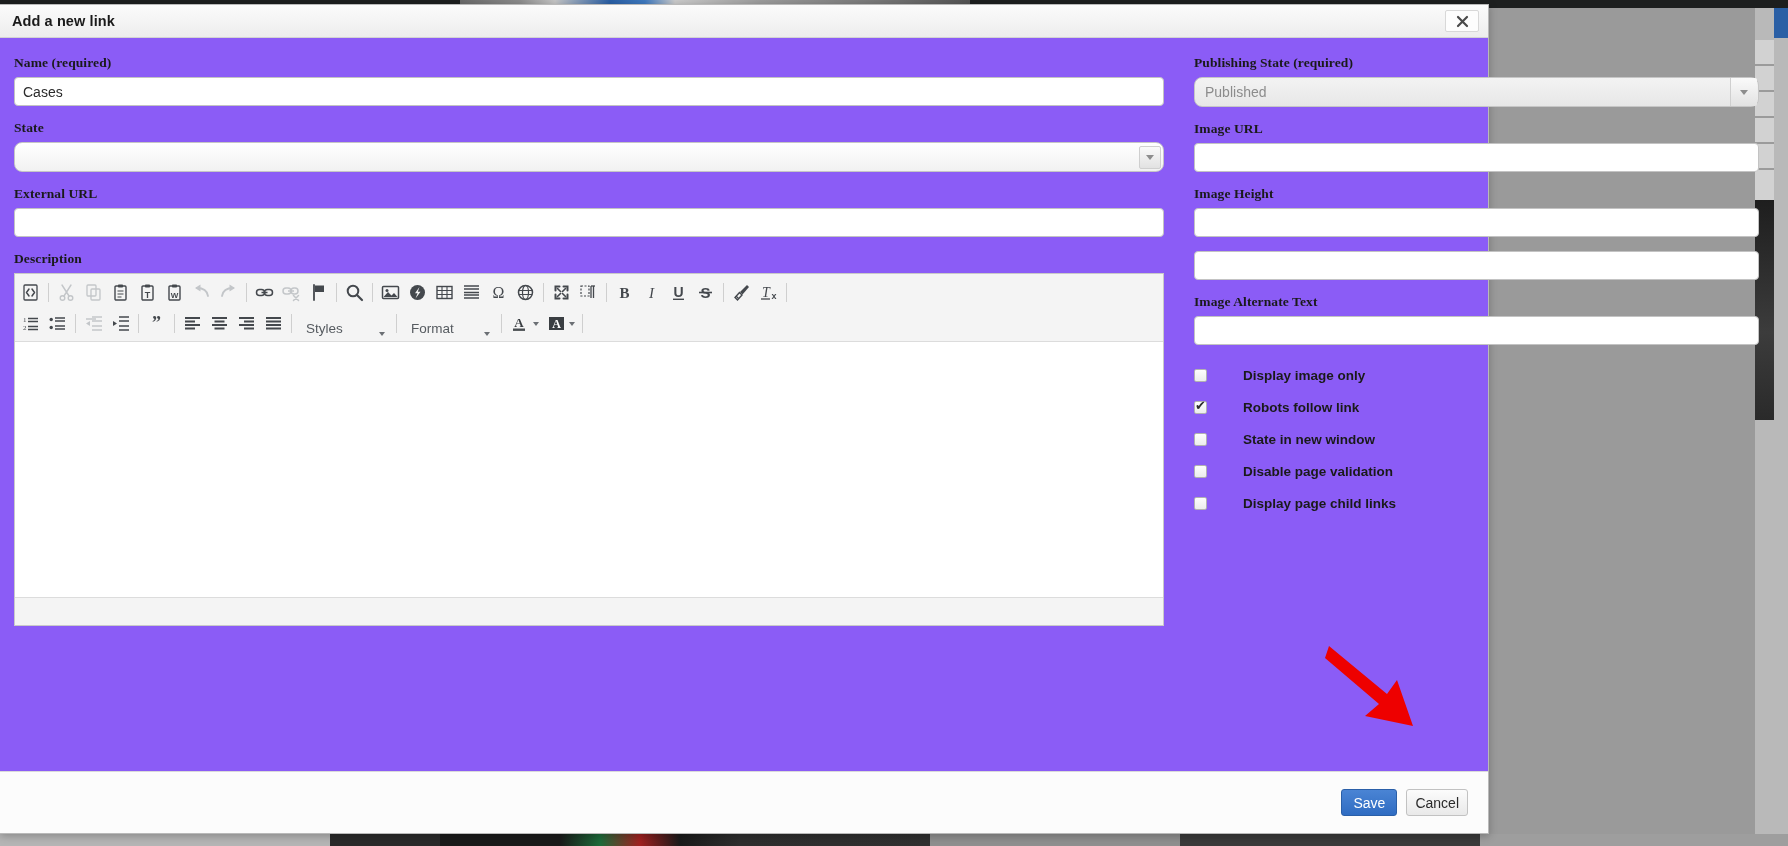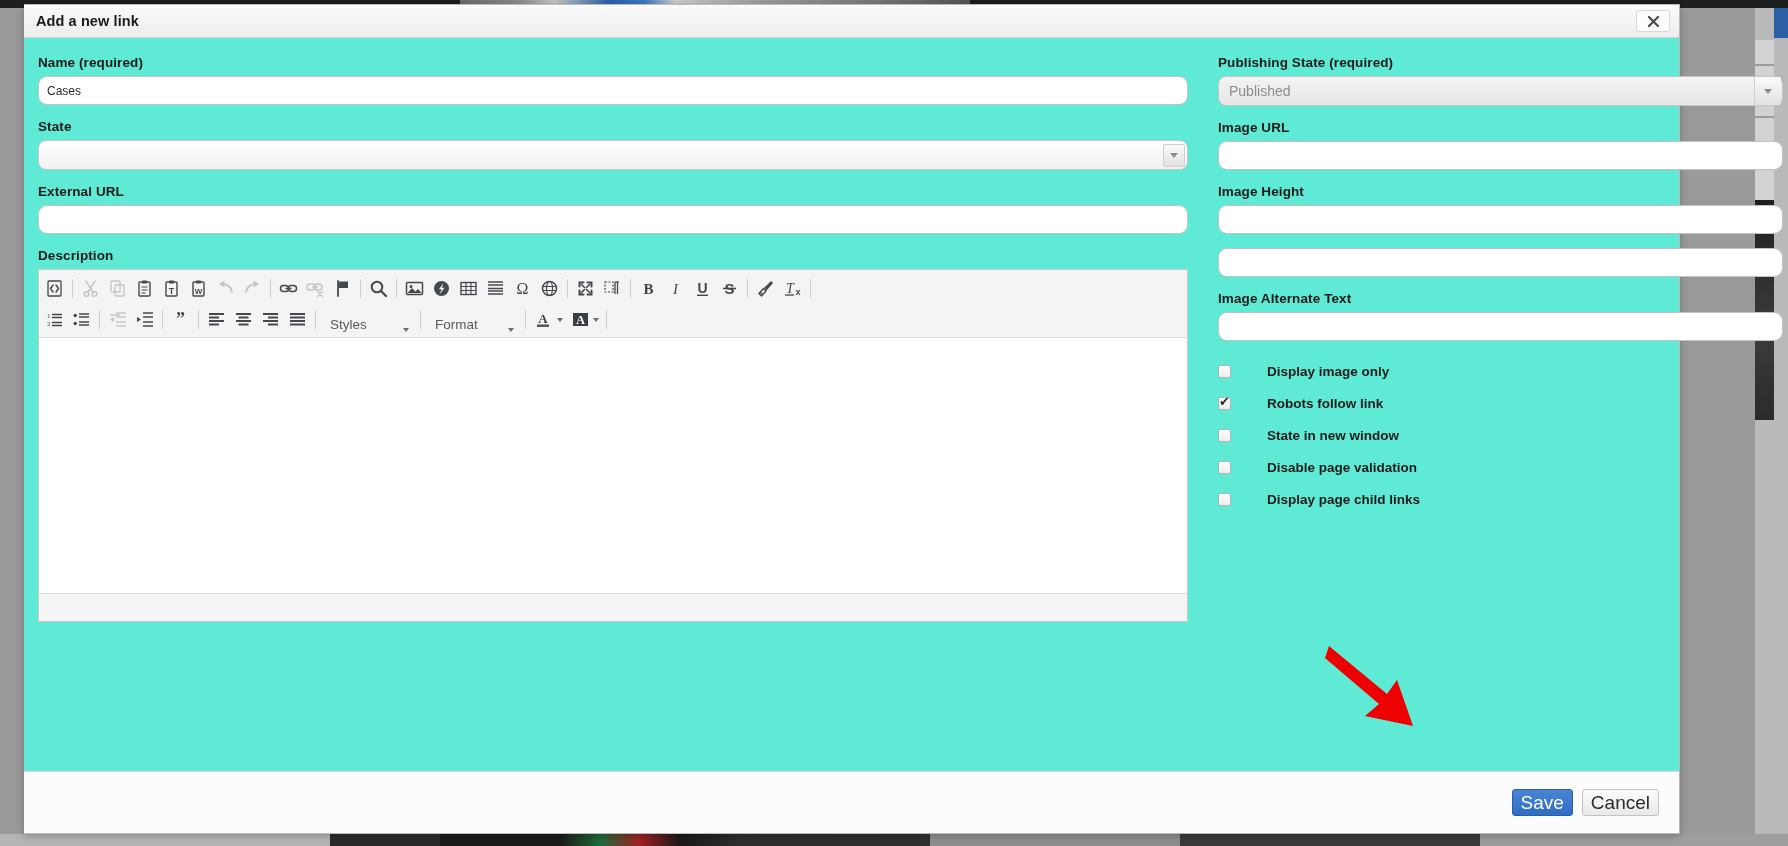--- a/index.html
+++ b/index.html
@@ -55,26 +55,25 @@
       #1a1a1a 440px, #1a1a1a 560px, #1d6b3a 600px, #a02020 640px,
       #1a1a1a 680px, #2e2e2e 740px, #303030 930px,
       #8f8f8f 930px, #8f8f8f 1180px, #3a3a3a 1180px, #3a3a3a 1480px,
       #9e9e9e 1480px, #9e9e9e 1788px);
   }
 
   
   #dialog {
     position: absolute;
     left: 0; top: 4px;
-    width: 1656px; height: 830px;
-    background: #5eead4;
+    width: 1489px; height: 830px;
+    background: #8b5cf6;
     border: 1px solid #b9b9b9;
     border-left: none;
     box-shadow: 0 2px 8px rgba(0,0,0,.25);
-    margin-left: 24px;
   }
   .dlg-titlebar {
     height: 33px;
     background: linear-gradient(to bottom, #fbfbfb 0%, #ededed 100%);
     border-bottom: 1px solid #d3d3d3;
     display: flex; align-items: center;
     padding: 0 6px 0 12px;
     position: relative;
   }
   .dlg-title {
@@ -98,30 +97,30 @@
     padding: 16px 14px 0 14px;
   }
 
   .cols { display: flex; gap: 30px; }
   .col-left  { width: 1150px; flex: none; }
   .col-right { width: 565px; flex: none; }
 
   .field { margin-bottom: 14px; }
   .flabel {
     font-size: 13.5px; font-weight: bold; color: #1a1a1a;
-    margin-bottom: 6px; display: block; letter-spacing: .1px;
+    margin-bottom: 6px; display: block; letter-spacing: .1px; font-family: Liberation Serif, serif;
   }
   .finput {
     width: 100%; height: 29px;
     border: 1px solid #c3c3c3;
     background: #ffffff;
-    font-size: 12px; color: #2b2b2b;
+    font-size: 14px; color: #2b2b2b;
     padding: 0 8px;
     font-family: "Liberation Sans", sans-serif;
-    border-radius: 9px;
+    border-radius: 4px;
   }
   .finput::placeholder { color: #9a9a9a; }
 
   
   .combo {
     position: relative; width: 100%; height: 30px;
     border: 1px solid #c6c6c6; border-radius: 8px;
     background: linear-gradient(to bottom,#ffffff 0%,#f1f1f1 100%);
     display: flex; align-items: center;
   }
@@ -220,21 +219,21 @@
   
   .dlg-footer {
     position: absolute; left: 0; right: 0; bottom: 0; height: 62px;
     border-top: 1px solid #dadada;
     background: #fcfcfc;
     display: flex; align-items: center; justify-content: flex-end;
     padding-right: 20px; gap: 9px;
   }
   .btn {
     height: 27px; min-width: 56px;
-    font-size: 19px;
+    font-size: 14px;
     border-radius: 3px;
     display: flex; align-items: center; justify-content: center;
     cursor: pointer;
     padding: 0 8px;
     font-family: "Liberation Sans", sans-serif;
   }
   .btn-primary {
     background: linear-gradient(to bottom,#4a84d4 0%,#2f6cc2 100%);
     border: 1px solid #2a5fa8;
     color: #ffffff;

